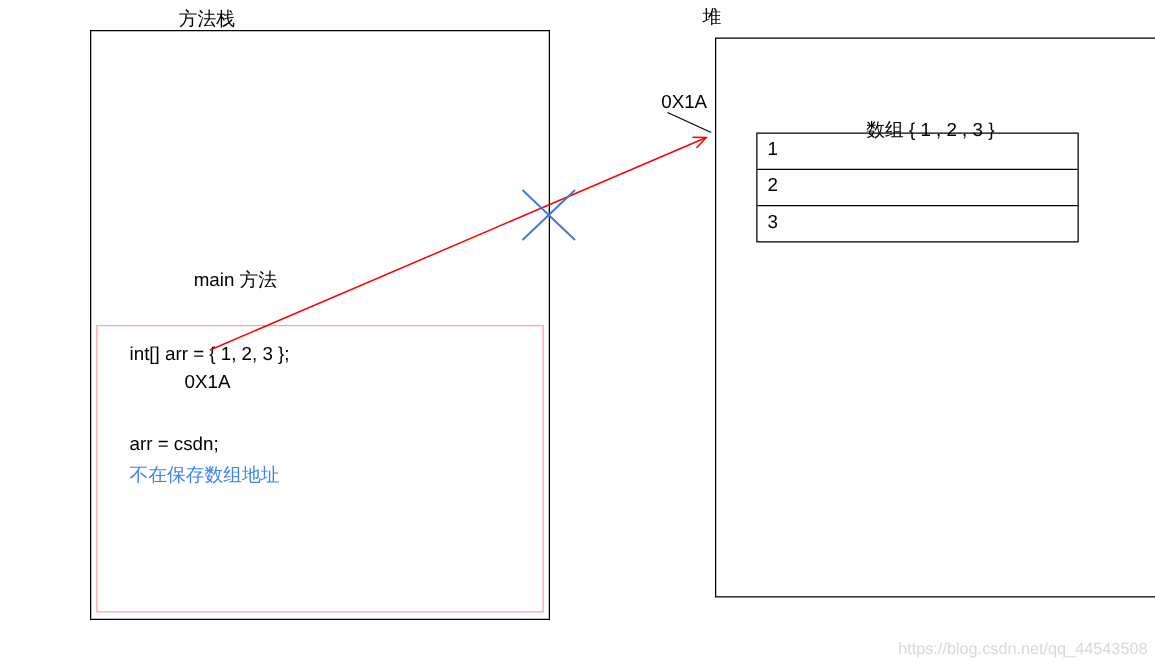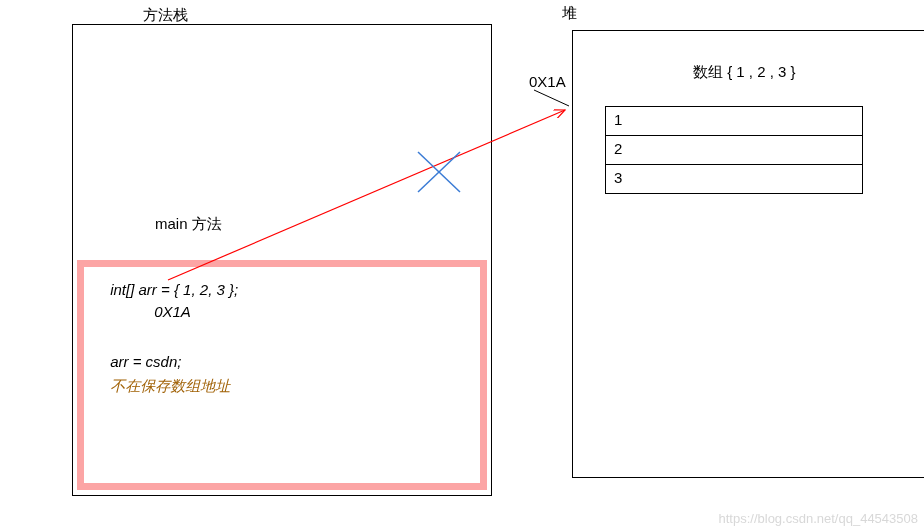--- a/index.html
+++ b/index.html
@@ -17,32 +17,31 @@
   }
   .box {
     position: absolute;
     border: 1px solid #000;
     box-sizing: border-box;
     margin-left: 36px;
   }
   .stack-outer {
     left: 36px;
     top: 24px;
-    width: 420px;
+    width: 368px;
     height: 472px;
   }
   .stack-inner {
     position: absolute;
     left: 1%;
     bottom: 1%;
     width: 98%;
     height: 49%;
-    border: 7px solid #fca5a5;
+    border: 1px solid #fca5a5;
     box-sizing: border-box;
-    font-style: italic;
   }
   .heap-outer {
     left: 536px;
     top: 30px;
     width: 354px;
     height: 448px;
   }
   .array-box {
     position: absolute;
     left: 32px;
@@ -54,21 +53,21 @@
   .array-row {
     border-bottom: 1px solid #000;
     padding: 4px 8px;
     height: 20px;
   }
   .array-row:last-child { border-bottom: none; }
   .code-line {
     position: absolute;
     white-space: nowrap;
   }
-  .red { color: #a16207; }
+  .red { color: #3b82f6; }
   .watermark {
     position: absolute;
     right: 6px;
     bottom: 4px;
     color: #d8d8d8;
     font-size: 13px;
     font-family: Arial, sans-serif;
     margin-top: 16px;
   }
   svg.overlay {
@@ -95,21 +94,21 @@
     <div class="code-line" style="left:70px; top:36px;">0X1A</div>
     <div class="code-line" style="left:26px; top:86px;">arr = csdn;</div>
     <div class="code-line red" style="left:26px; top:110px;">不在保存数组地址</div>
   </div>
 </div>
 
 <div class="box heap-outer">
 
   <div class="label" style="left:-44px; top:42px;">0X1A</div>
 
-  <div class="label" style="left:120px; top:32px;">数组 { 1 , 2 , 3 }</div>
+  <div class="label" style="left:120px; top:64px;">数组 { 1 , 2 , 3 }</div>
 
   <div class="array-box">
     <div class="array-row">1</div>
     <div class="array-row">2</div>
     <div class="array-row">3</div>
   </div>
 </div>
 
 <div class="watermark">https://blog.csdn.net/qq_44543508</div>
 

